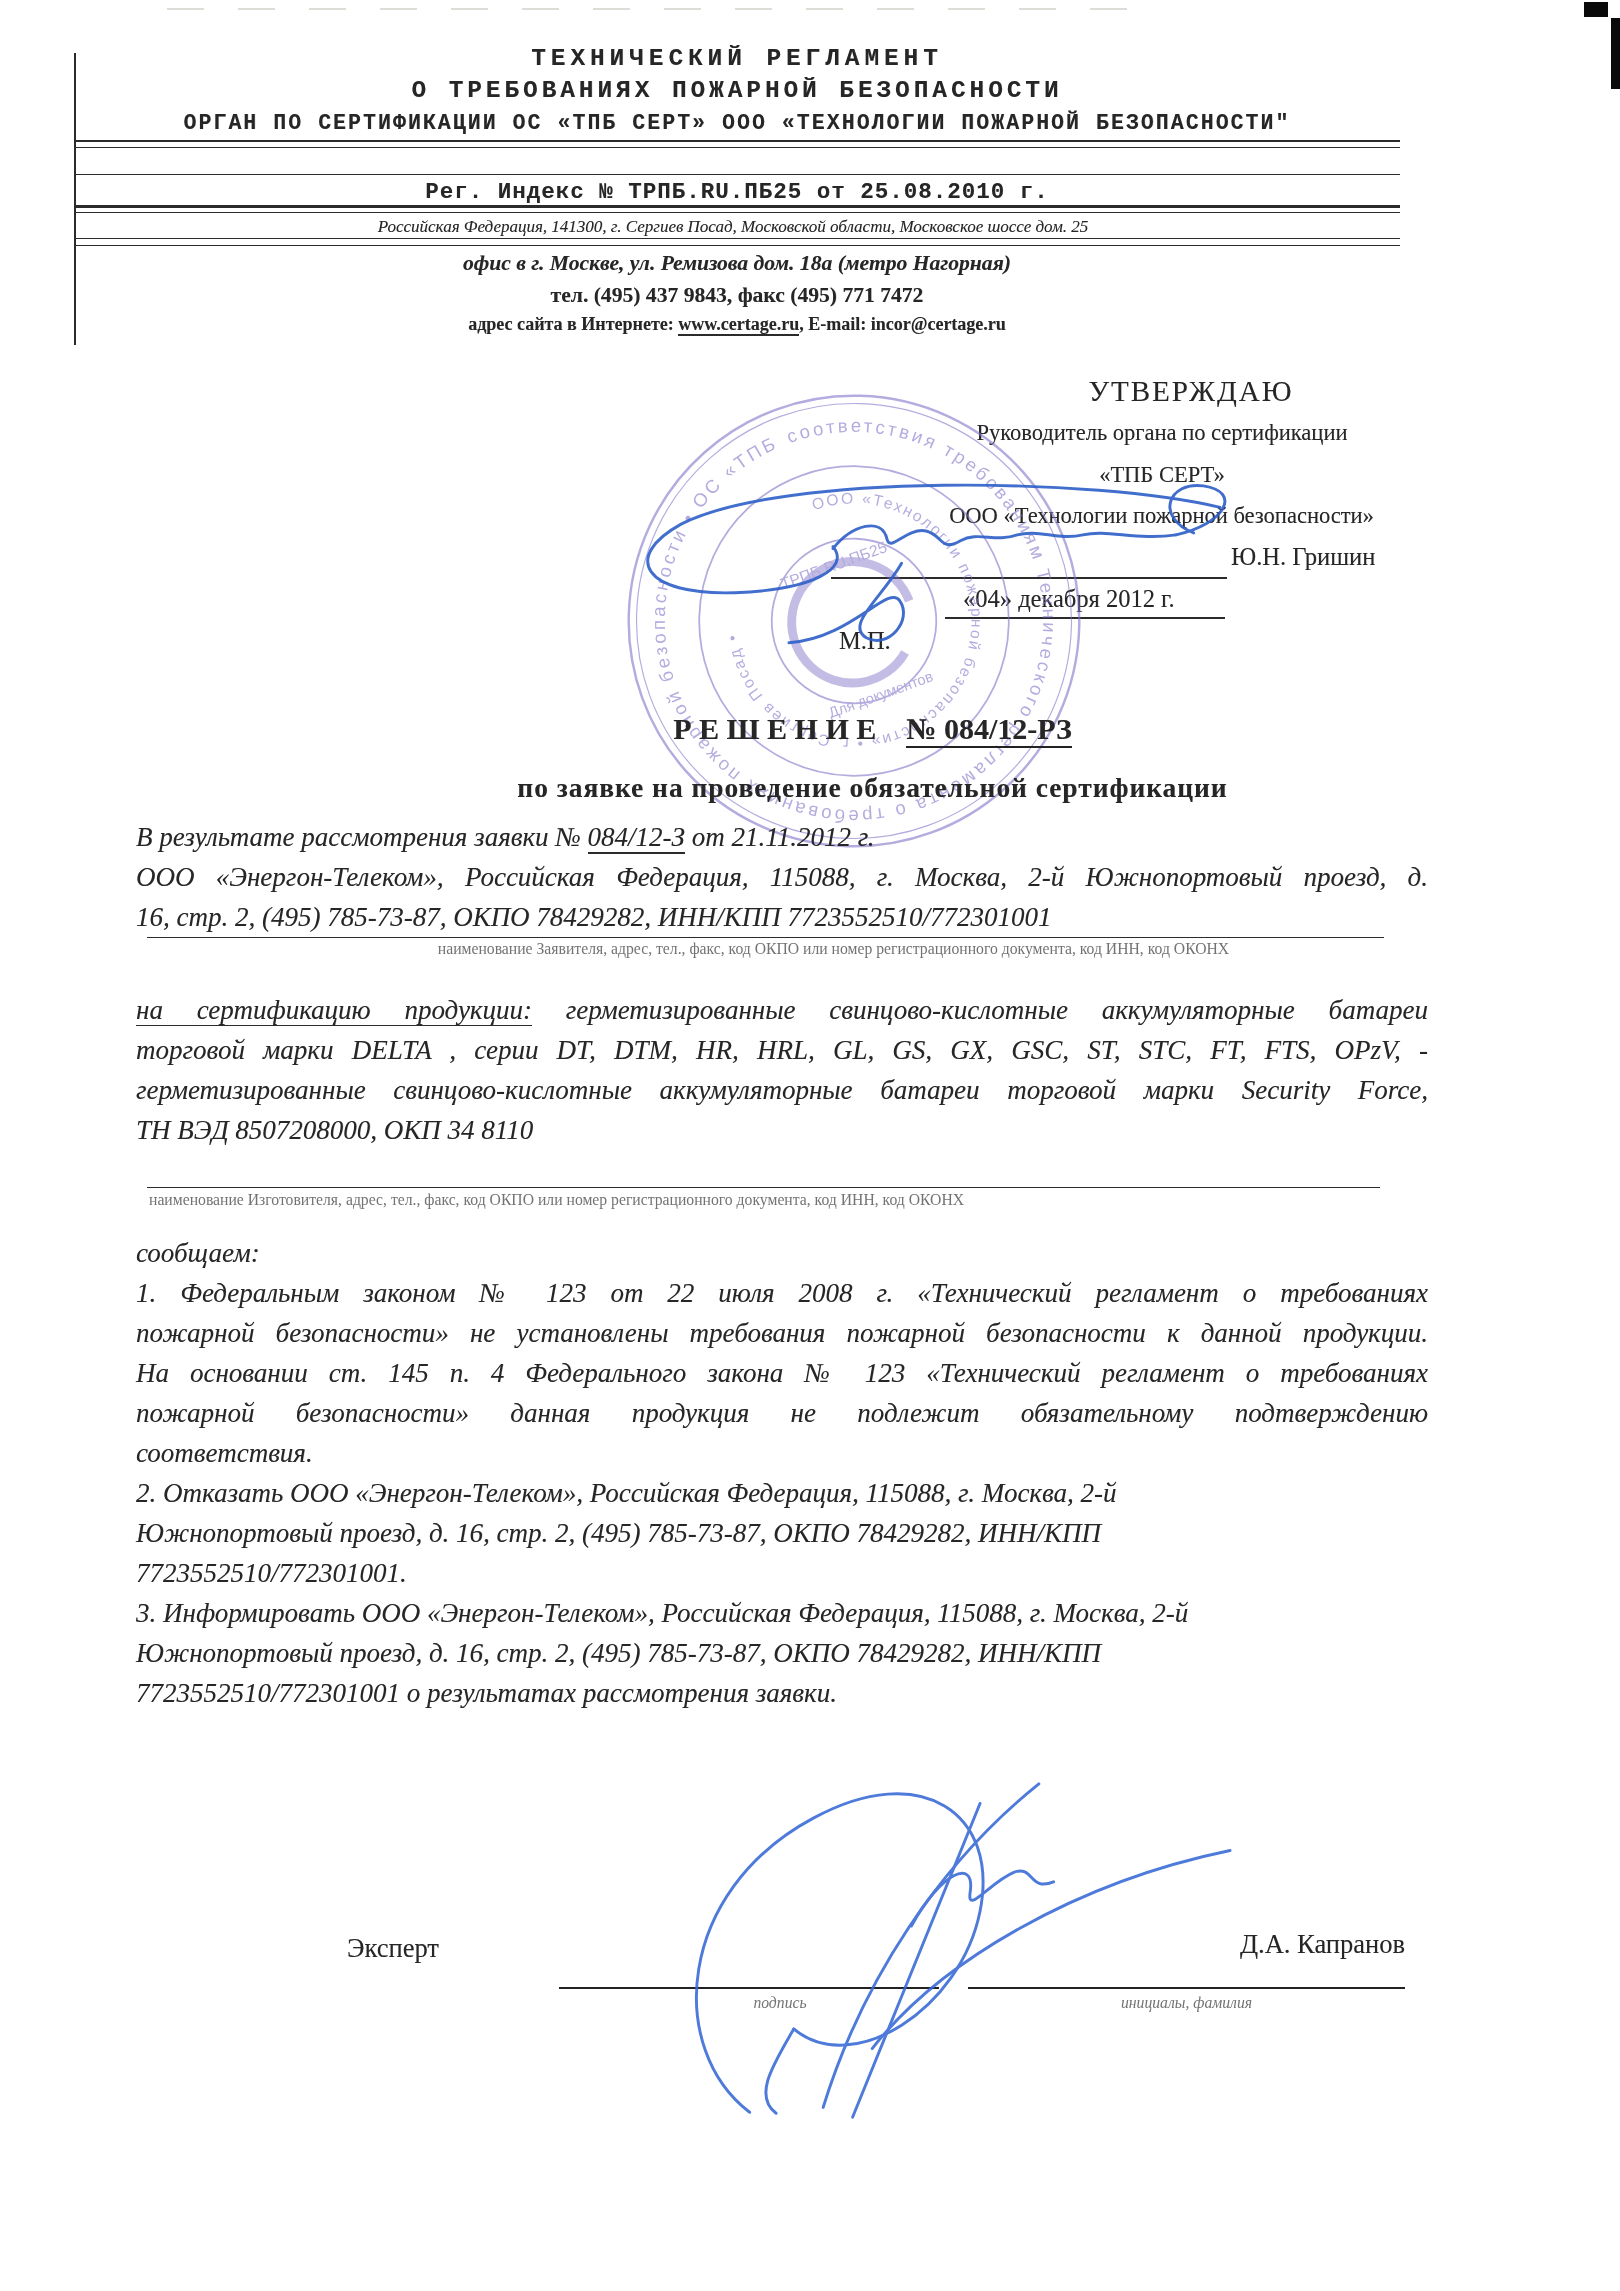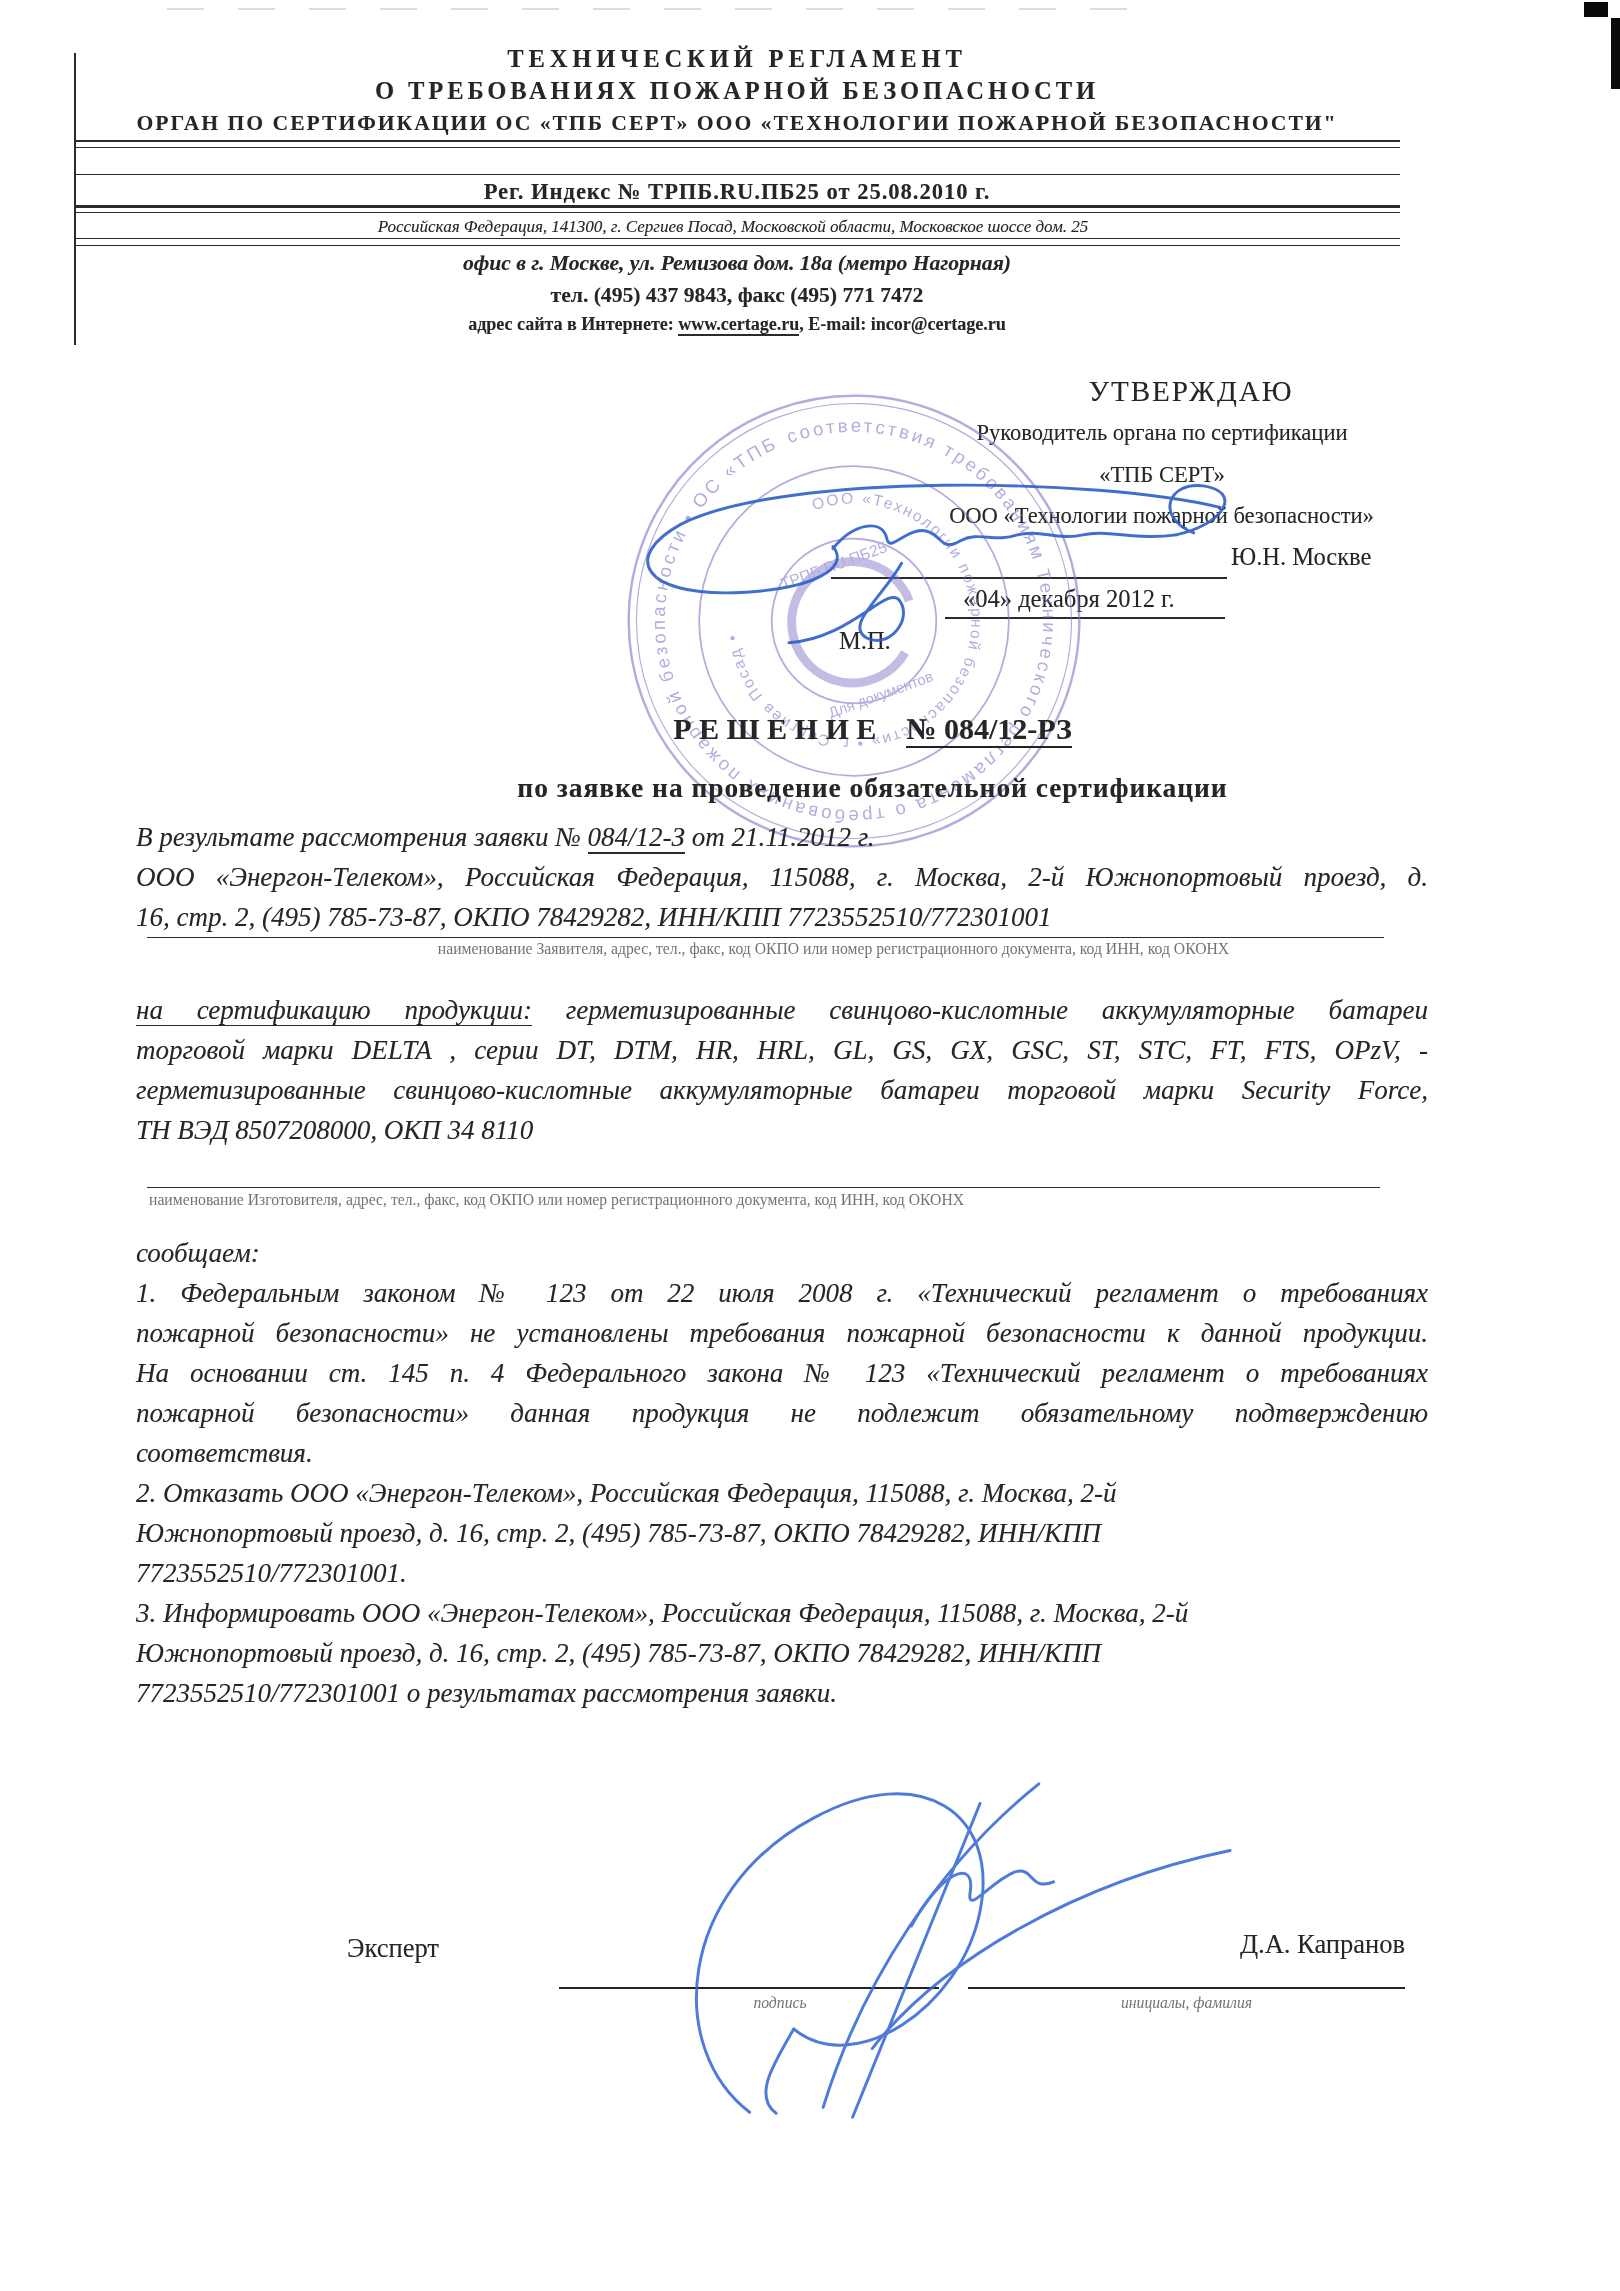--- a/index.html
+++ b/index.html
@@ -1,21 +1,21 @@
 <!DOCTYPE html>
 <html><head>
 <meta charset="utf-8">
 <style>
   * { margin:0; padding:0; box-sizing:border-box; }
   html,body { background:#ffffff; }
   body { width:1620px; height:2292px; position:relative; overflow:hidden;
          font-family:"Liberation Serif","DejaVu Serif",serif; color:#262626; }
   .abs { position:absolute; }
   .hl  { position:absolute; background:#2b2b2b; height:1px; }
-  .sans { font-family:Liberation Serif, serif; }
+  .sans { font-family:Liberation Mono, monospace; }
   .b { font-weight:bold; }
   .i { font-style:italic; }
   .ctr { text-align:center; }
   .scan { text-shadow:0.3px 0.3px 0.6px rgba(70,70,70,0.35); }
 
   
   .hdr-t1 { left:74px; top:45px;  width:1326px; font-size:24.5px; letter-spacing:4.9px; }
   .hdr-t2 { left:74px; top:77px;  width:1326px; font-size:24.5px; letter-spacing:3.9px; }
   .hdr-t3 { left:74px; top:111px; width:1326px; font-size:21.6px; letter-spacing:2px; }
   .hdr-reg  { left:74px; top:179px; width:1326px; font-size:22.5px; letter-spacing:1px; }
@@ -93,21 +93,21 @@
   </div>
 </div>
 
 <div>
   <div class="abs ctr scan apr-h">УТВЕРЖДАЮ</div>
   <div class="abs ctr scan apr-r">Руководитель органа по сертификации</div>
   <div class="abs ctr scan apr-os">«ТПБ СЕРТ»</div>
   <div class="abs ctr scan apr-of">ООО «Технологии пожарной безопасности»</div>
 
   <div class="hl" style="left:831px; top:577px; width:396px; height:2px;"></div>
-  <div class="abs scan apr-nm">Ю.Н. Москве</div>
+  <div class="abs scan apr-nm">Ю.Н. Гришин</div>
   <div class="abs scan apr-dt">«04» декабря 2012 г.</div>
   <div class="hl" style="left:945px; top:617px; width:280px; height:2px;"></div>
   <div class="abs scan apr-mp">М.П.</div>
 </div>
 
 <svg class="stamp" style="left:614px; top:381px; opacity:0.58;" width="480" height="480" viewBox="0 0 490 490">
   <defs>
     <path id="ringOuter" d="M245,52 a193,193 0 1,1 -0.1,0"></path>
     <path id="ringInner" d="M245,125 a120,120 0 1,1 -0.1,0"></path>
   </defs>

